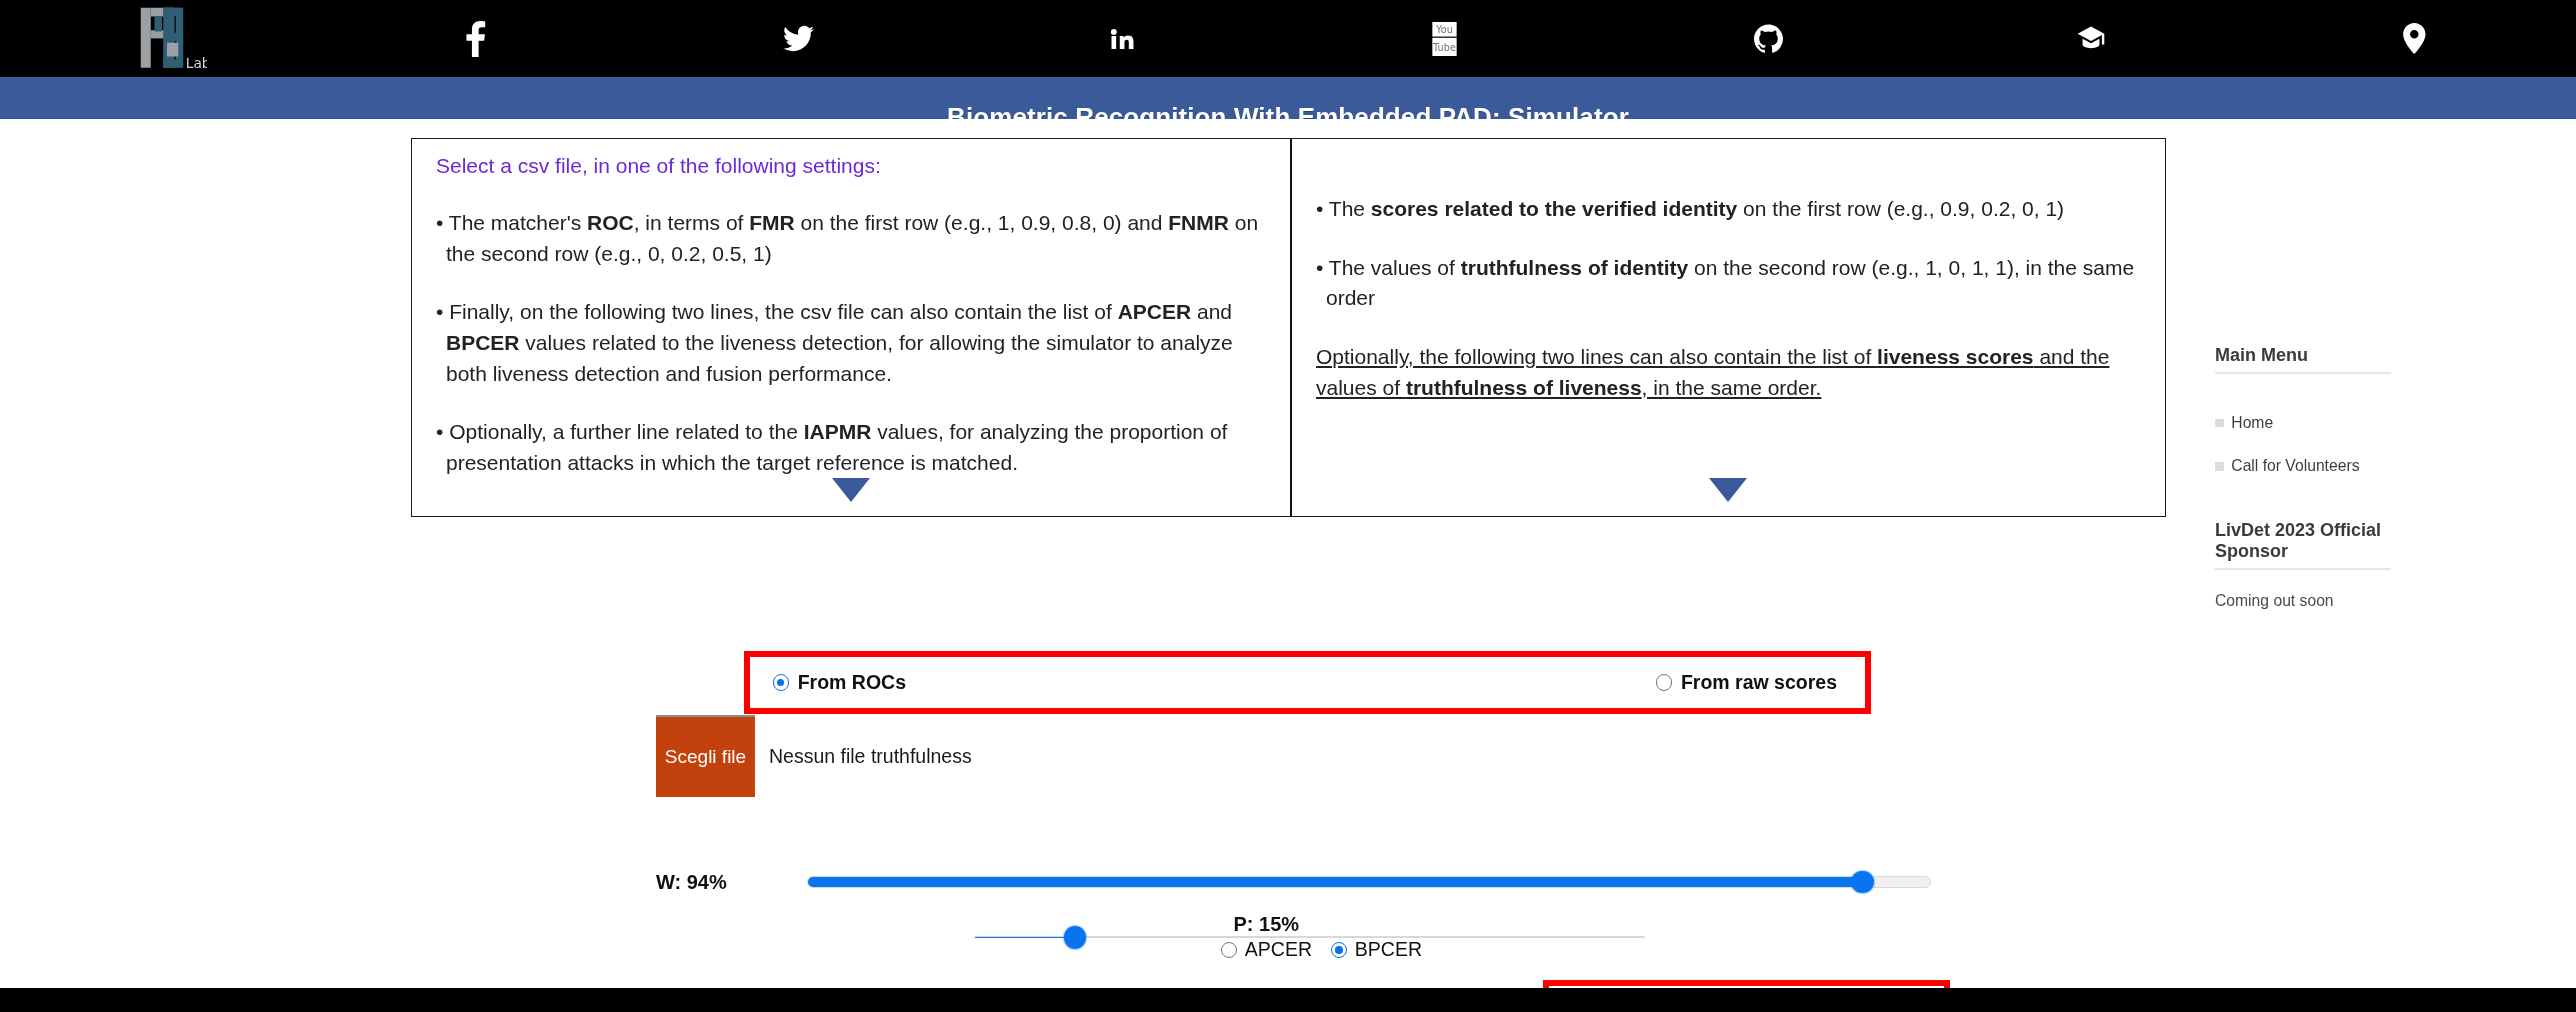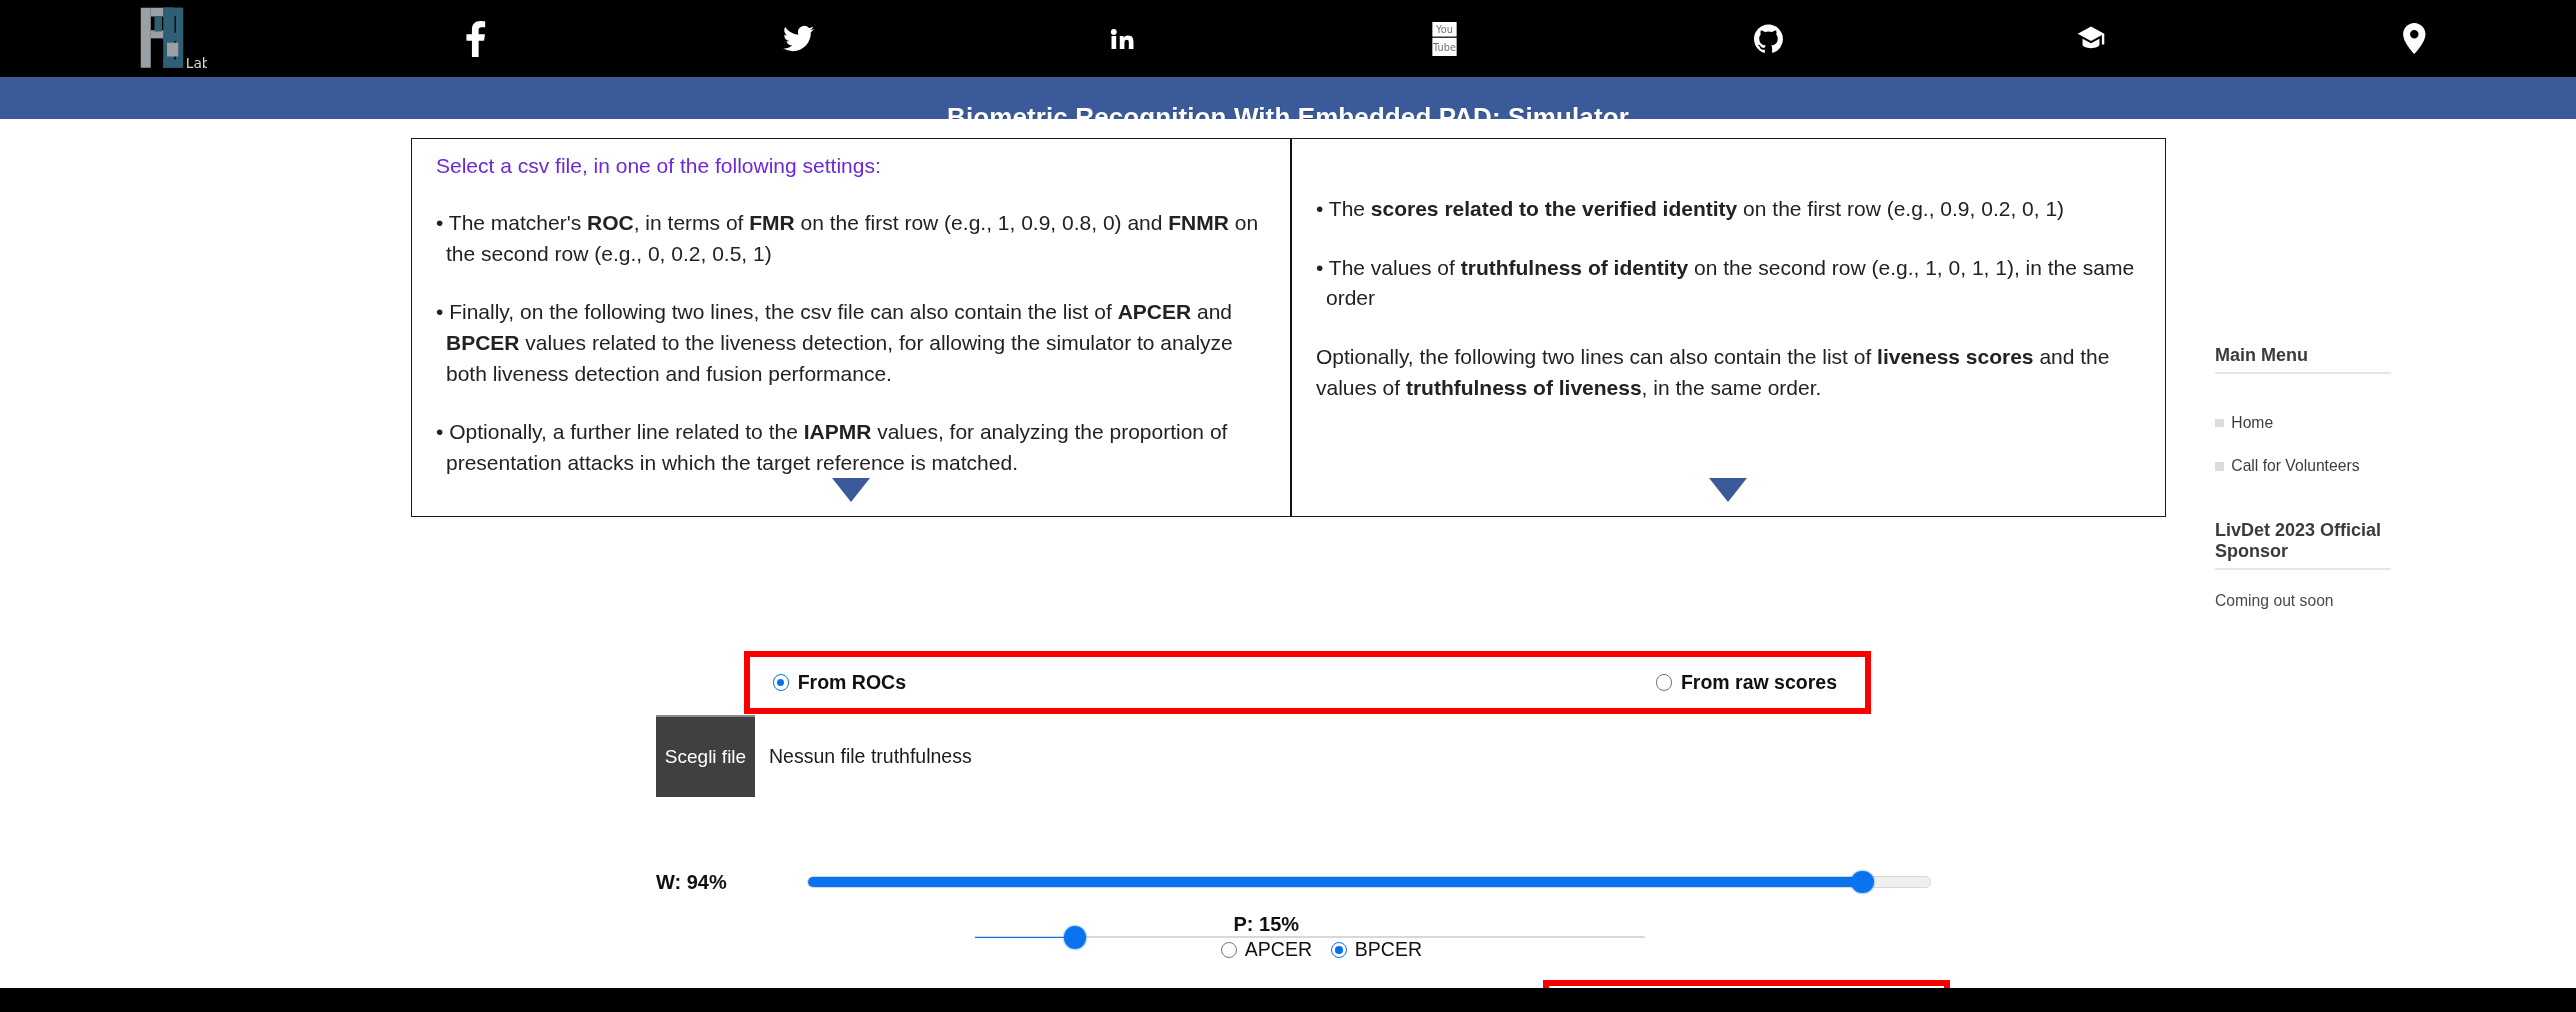--- a/index.html
+++ b/index.html
@@ -83,20 +83,21 @@
   }
   .bullet {
     font-size: 21px; color: #222; line-height: 1.46;
     margin-bottom: 28px;
     text-indent: -10px; padding-left: 10px;
   }
   .bullet b { font-weight: bold; }
   .para {
     font-size: 21px; color: #222; line-height: 1.46;
     margin-bottom: 25px;
+    text-decoration: underline;
   }
   .para b { font-weight: bold; }
 
   .tri-down {
     position: absolute;
     width: 0; height: 0;
     border-left: 19.5px solid transparent;
     border-right: 19.5px solid transparent;
     border-top: 24px solid #3a5a9a;
   }
@@ -132,21 +133,21 @@
     background: #0a6ef5;
   }
 
   
   .file-row {
     position: absolute; left: 656px; top: 596px;
     display: flex; align-items: center;
   }
   .file-btn {
     width: 99px; height: 82px;
-    background: #404040;
+    background: #c2410c;
     border: none;
     border-top: 2.5px solid #8b8b8b;
     color: #ffffff;
     font-size: 19px;
     font-family: "Liberation Sans", sans-serif;
     display: flex; align-items: center; justify-content: center;
     cursor: pointer;
   }
   .file-name {
     margin-left: 14px;

